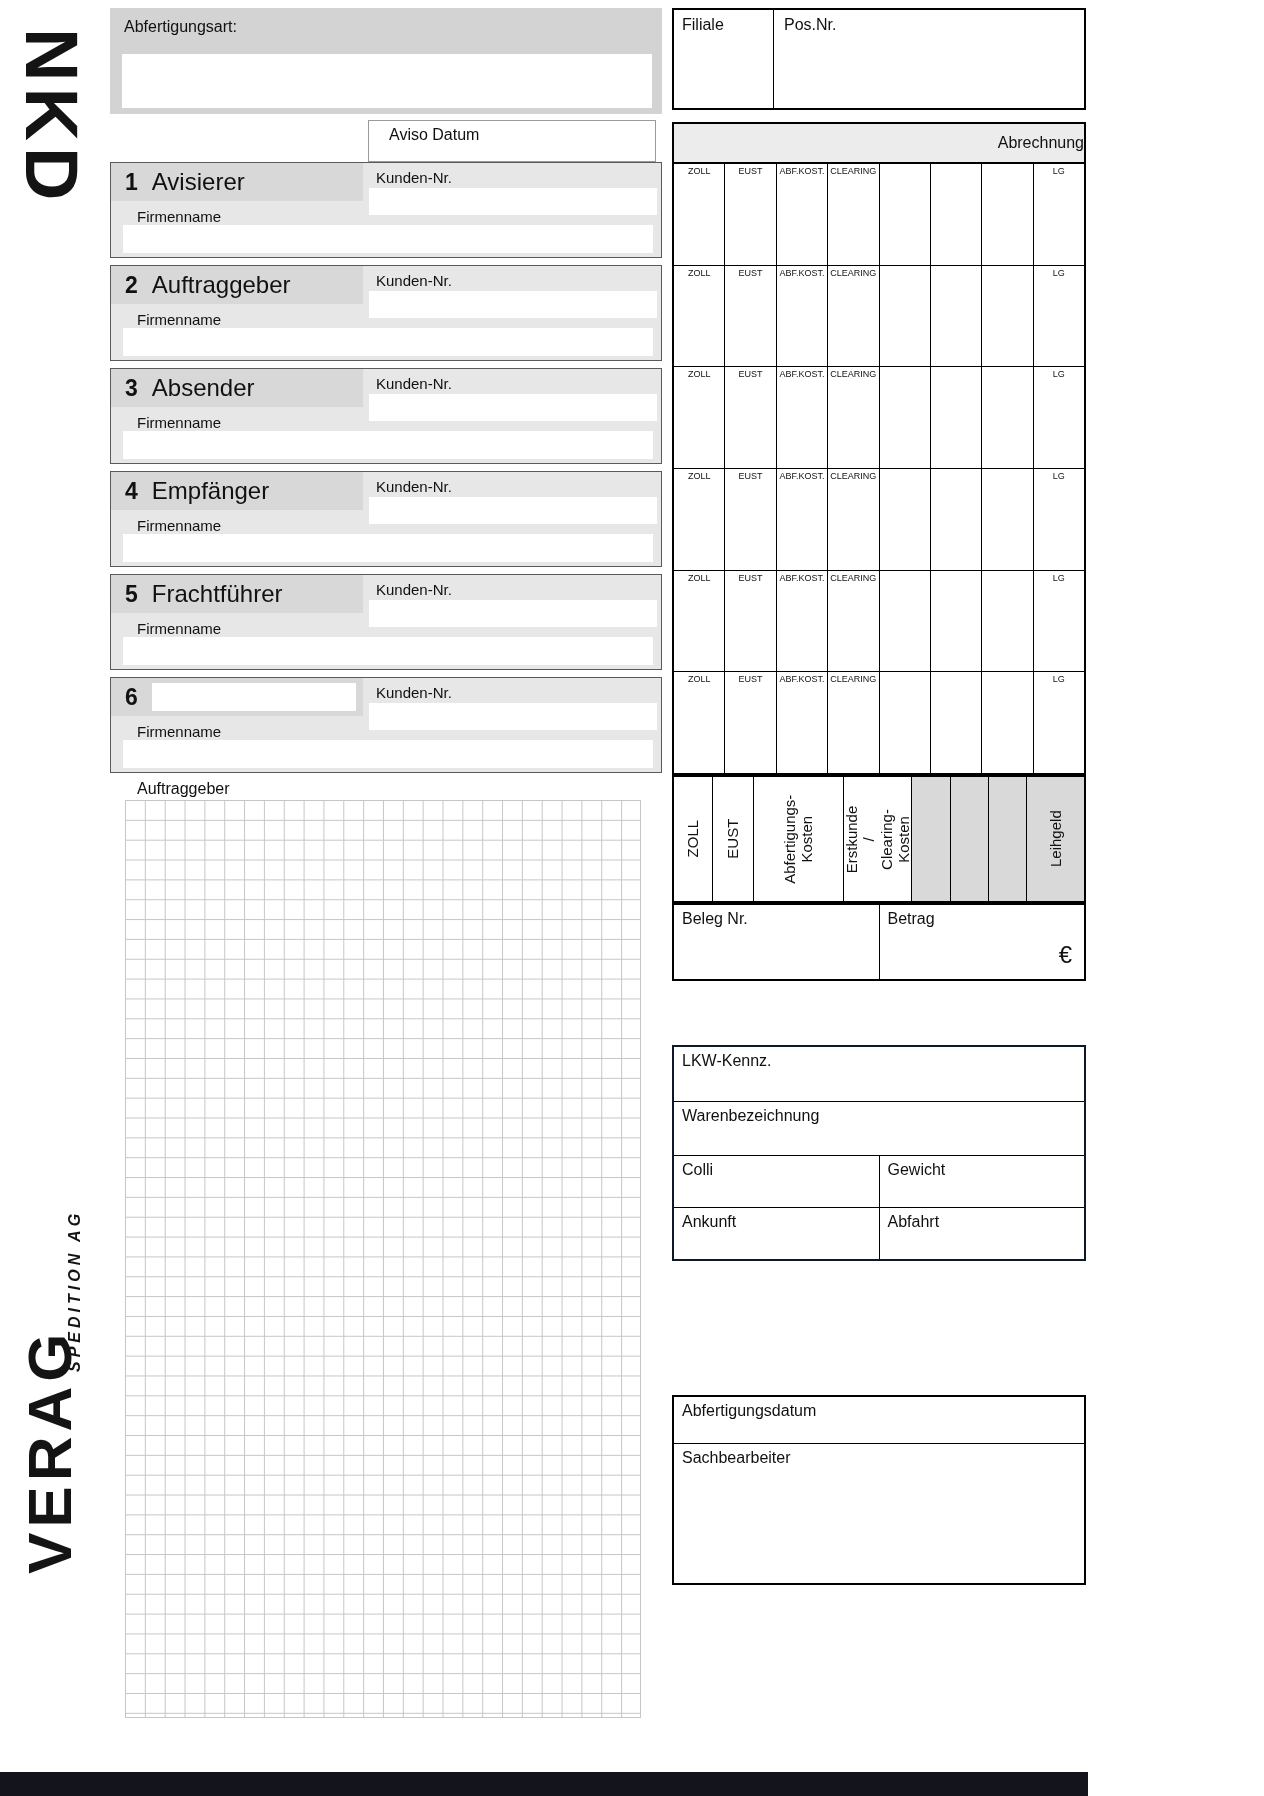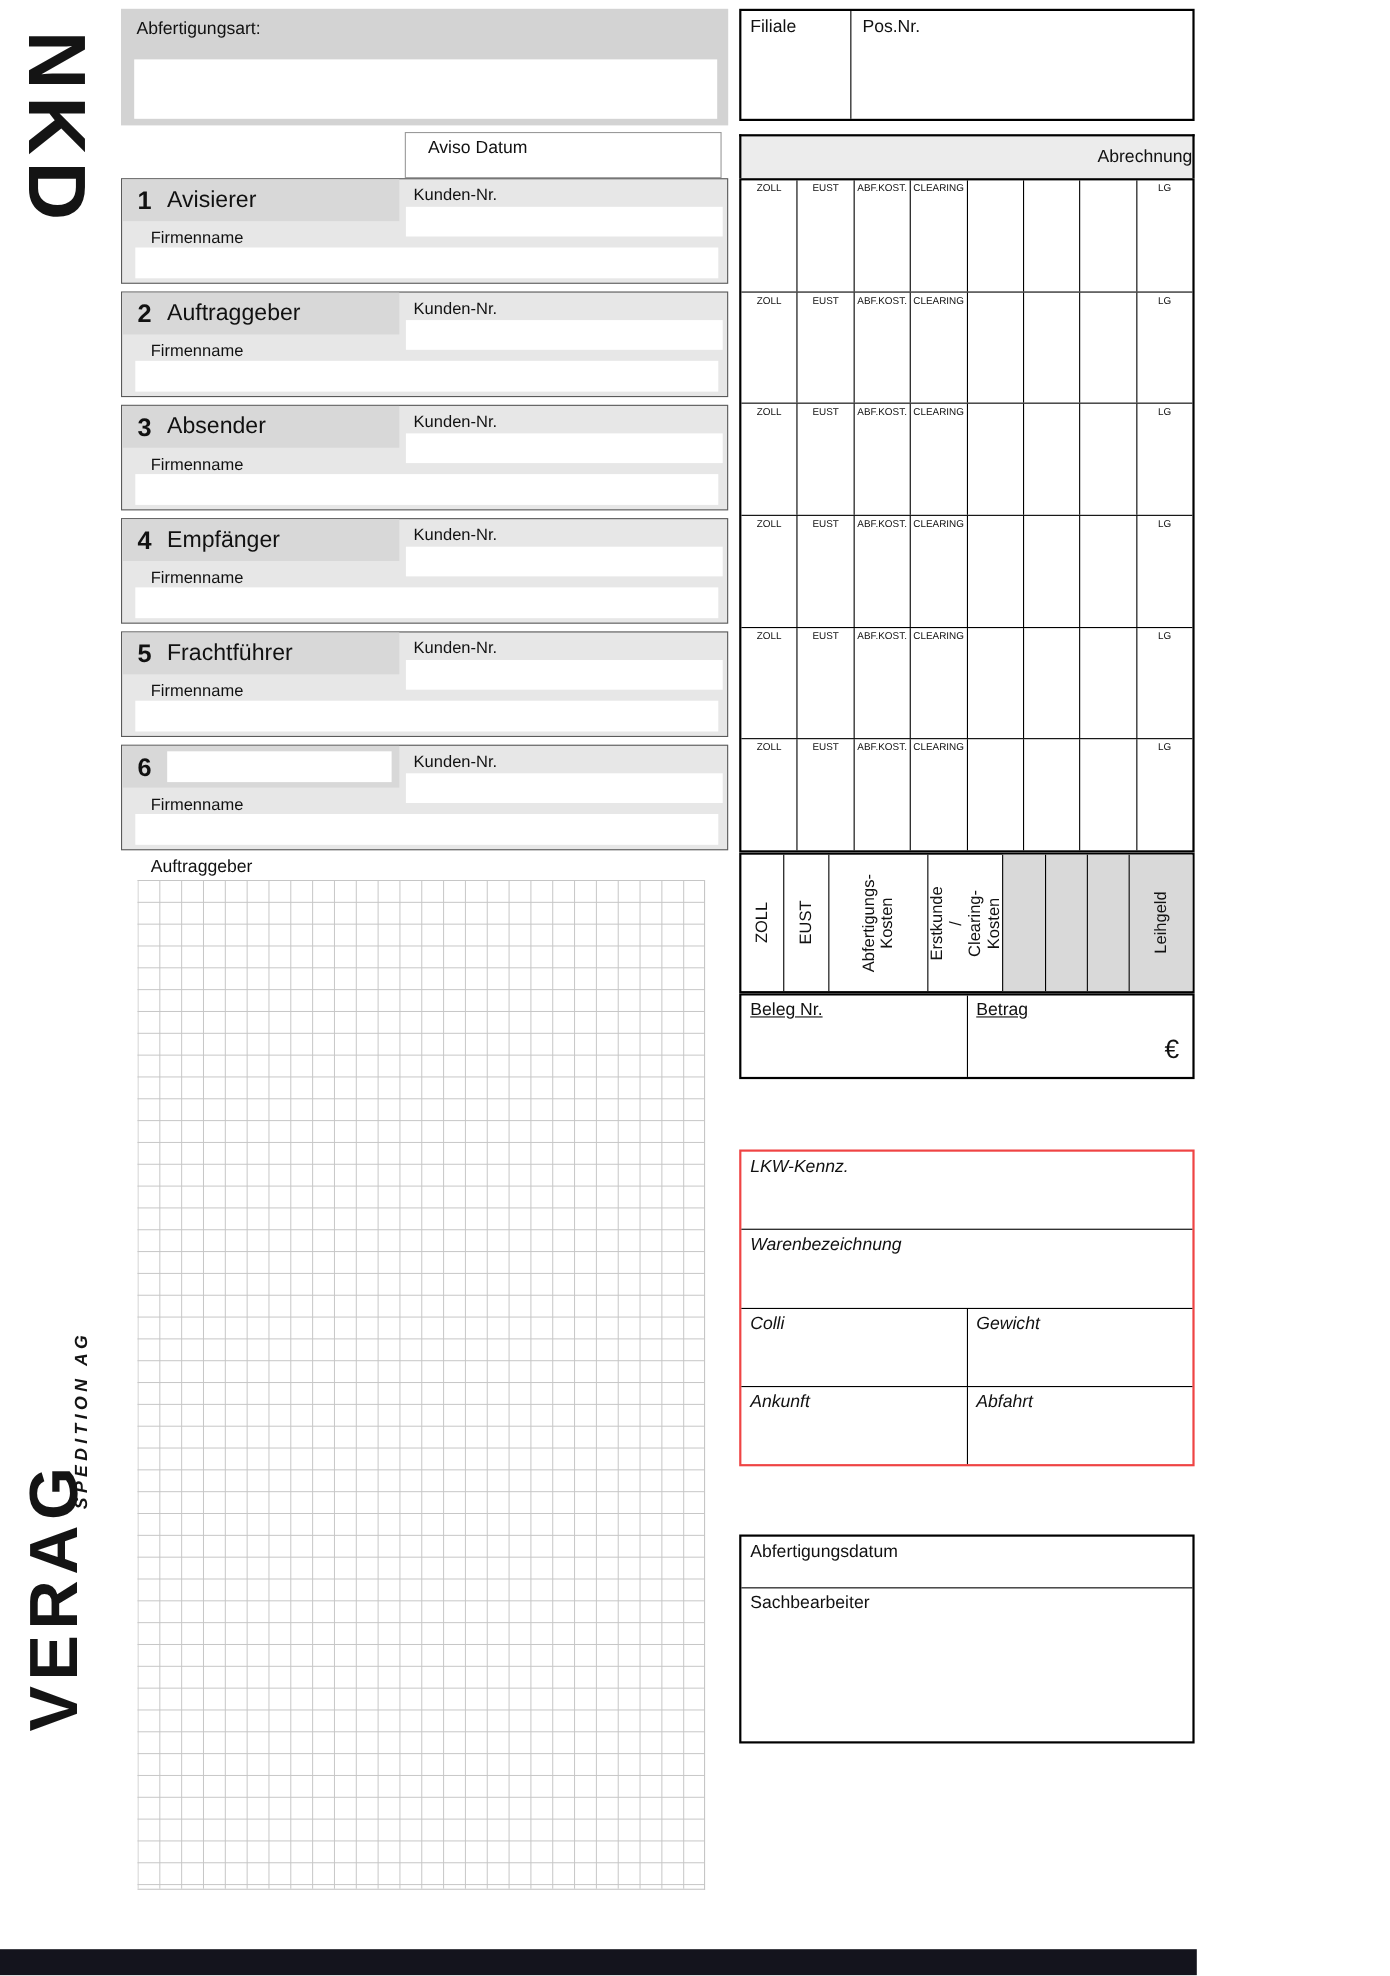--- a/index.html
+++ b/index.html
@@ -46,46 +46,46 @@
   .ab-cell + .ab-cell { border-left:1px solid #000; }
   .ab-cell-head { display:block; text-align:center; font-size:9px; padding-top:2px; letter-spacing:0; white-space:nowrap; overflow:hidden; }
 
   .rot-row { position:absolute; left:672px; top:775px; width:414px; height:128px; border:2px solid #000; display:flex; background:#fff; }
   .rot-cell { flex:1; display:flex; align-items:center; justify-content:center; overflow:visible; }
   .rot-cell + .rot-cell { border-left:1px solid #000; }
   .rot-cell.gray { background:#d9d9d9; }
   .rot-text { transform:rotate(-90deg); white-space:pre-line; text-align:center; font-size:15px; line-height:1.15; }
 
   .beleg-row { position:absolute; left:672px; top:903px; width:414px; height:78px; border:2px solid #000; display:flex; background:#fff; }
-  .beleg-cell { flex:1; position:relative; padding:5px 8px; font-size:16px;text-decoration:underline; }
+  .beleg-cell { flex:1; position:relative; padding:5px 8px; font-size:16px; }
   .beleg-cell + .beleg-cell { border-left:1px solid #000; }
   .euro-sign { position:absolute; right:12px; top:36px; font-size:24px; }
 
   
   .section { position:absolute; left:110px; width:552px; height:96px; background:#e7e7e7; border:1px solid #5a5a5a; }
   .sec-strip { position:absolute; left:0; top:0; width:252px; height:38px; background:#d8d8d8; display:flex; align-items:center; }
   .sec-num { font-size:23px; font-weight:bold; margin-left:14px; }
-  .sec-name { font-size:21px; margin-left:14px; }
+  .sec-name { font-size:24px; margin-left:14px; }
   .sec-title-input { width:204px; height:28px; background:#fff; margin-left:14px; }
   .kn-label { position:absolute; left:265px; top:6px; font-size:15px; }
   .kn-input { position:absolute; left:258px; top:25px; width:288px; height:27px; background:#fff; }
   .fn-label { position:absolute; left:26px; top:45px; font-size:15px; }
   .fn-input { position:absolute; left:12px; top:62px; width:530px; height:28px; background:#fff; }
 
   
   .notes-label { position:absolute; left:137px; top:780px; font-size:16px; }
   .notes-grid { position:absolute; left:125px; top:800px; width:516px; height:918px;
     background-image:
       linear-gradient(to right, #c6c6c6 1px, transparent 1px),
       linear-gradient(to bottom, #c6c6c6 1px, transparent 1px);
     background-size:19.85px 19.85px;
     border-right:1px solid #c6c6c6; border-bottom:1px solid #c6c6c6; }
 
   
-  .info-box { position:absolute; left:672px; top:1045px; width:414px; height:288px; border:2px solid #ef4444; display:flex; flex-direction:column; background:#fff;font-style:italic; }
+  .info-box { position:absolute; left:672px; top:1045px; width:414px; height:216px; border:2px solid #0f172a; display:flex; flex-direction:column; background:#fff; }
   .info-row { padding:5px 8px; font-size:16px; position:relative; }
   .info-row + .info-row { border-top:1px solid #000; }
   .info-row.h1 { height:72px; }
   .info-row.h2 { height:73px; }
   .info-split { display:flex; padding:0; }
   .info-half { flex:1; padding:5px 8px; font-size:16px; }
   .info-half + .info-half { border-left:1px solid #000; }
 
   .proc-box { position:absolute; left:672px; top:1395px; width:414px; height:190px; border:2px solid #000; display:flex; flex-direction:column; background:#fff; }
   .proc-row1 { height:47px; border-bottom:1px solid #000; padding:5px 8px; font-size:16px; }

